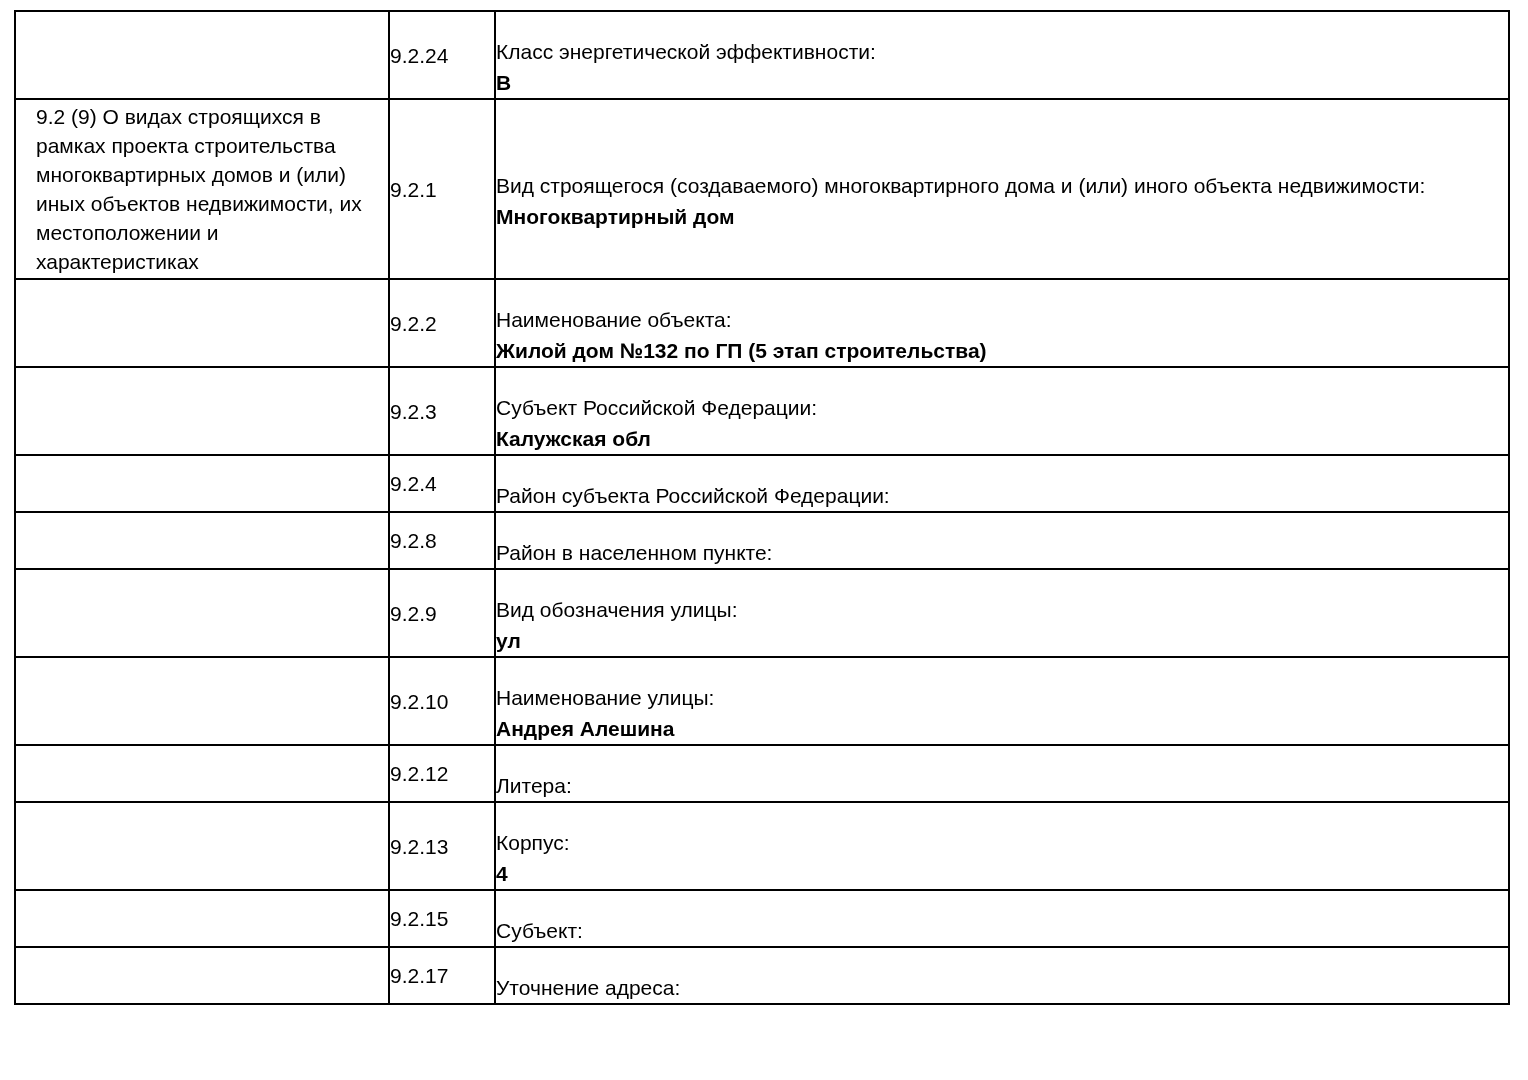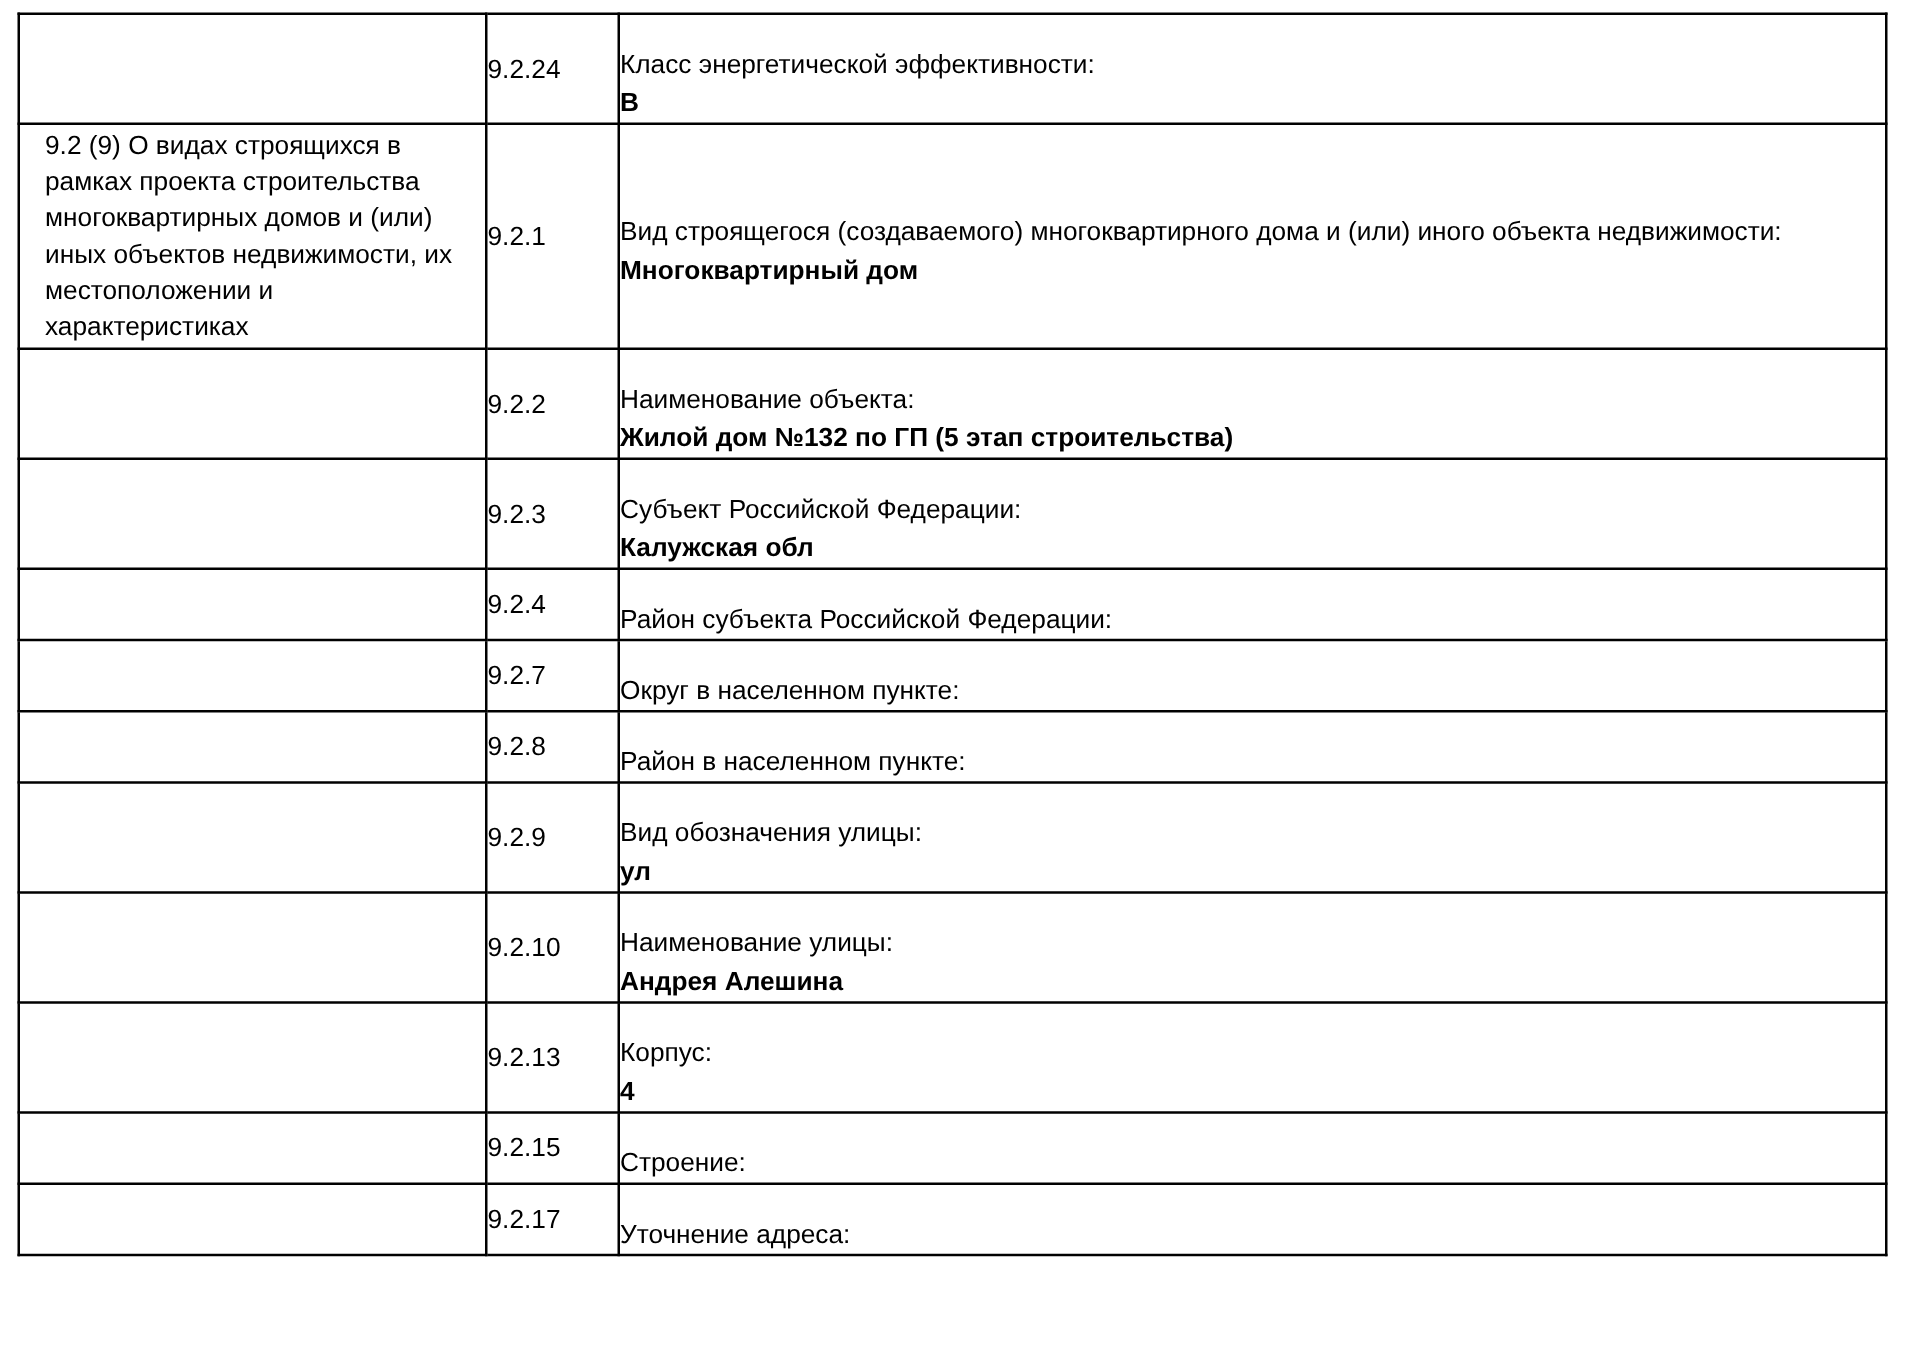--- a/index.html
+++ b/index.html
@@ -104,27 +104,20 @@
         </tr>
         <tr>
           <td class="section-cell"></td>
           <td class="num-cell">9.2.4</td>
           <td class="content-cell">
             <div class="field-label">Район субъекта Российской Федерации:</div>
           </td>
         </tr>
         <tr>
           <td class="section-cell"></td>
-          <td class="num-cell">9.2.7</td>
-          <td class="content-cell">
-            <div class="field-label">Округ в населенном пункте:</div>
-          </td>
-        </tr>
-        <tr>
-          <td class="section-cell"></td>
           <td class="num-cell">9.2.8</td>
           <td class="content-cell">
             <div class="field-label">Район в населенном пункте:</div>
           </td>
         </tr>
         <tr>
           <td class="section-cell"></td>
           <td class="num-cell">9.2.9</td>
           <td class="content-cell">
             <div class="field-label">Вид обозначения улицы:</div>
@@ -134,31 +127,38 @@
         <tr>
           <td class="section-cell"></td>
           <td class="num-cell">9.2.10</td>
           <td class="content-cell">
             <div class="field-label">Наименование улицы:</div>
             <div class="field-value">Андрея Алешина</div>
           </td>
         </tr>
         <tr>
           <td class="section-cell"></td>
+          <td class="num-cell">9.2.12</td>
+          <td class="content-cell">
+            <div class="field-label">Литера:</div>
+          </td>
+        </tr>
+        <tr>
+          <td class="section-cell"></td>
           <td class="num-cell">9.2.13</td>
           <td class="content-cell">
             <div class="field-label">Корпус:</div>
             <div class="field-value">4</div>
           </td>
         </tr>
         <tr>
           <td class="section-cell"></td>
           <td class="num-cell">9.2.15</td>
           <td class="content-cell">
-            <div class="field-label">Строение:</div>
+            <div class="field-label">Субъект:</div>
           </td>
         </tr>
         <tr>
           <td class="section-cell"></td>
           <td class="num-cell">9.2.17</td>
           <td class="content-cell">
             <div class="field-label">Уточнение адреса:</div>
           </td>
         </tr>
       </tbody>

